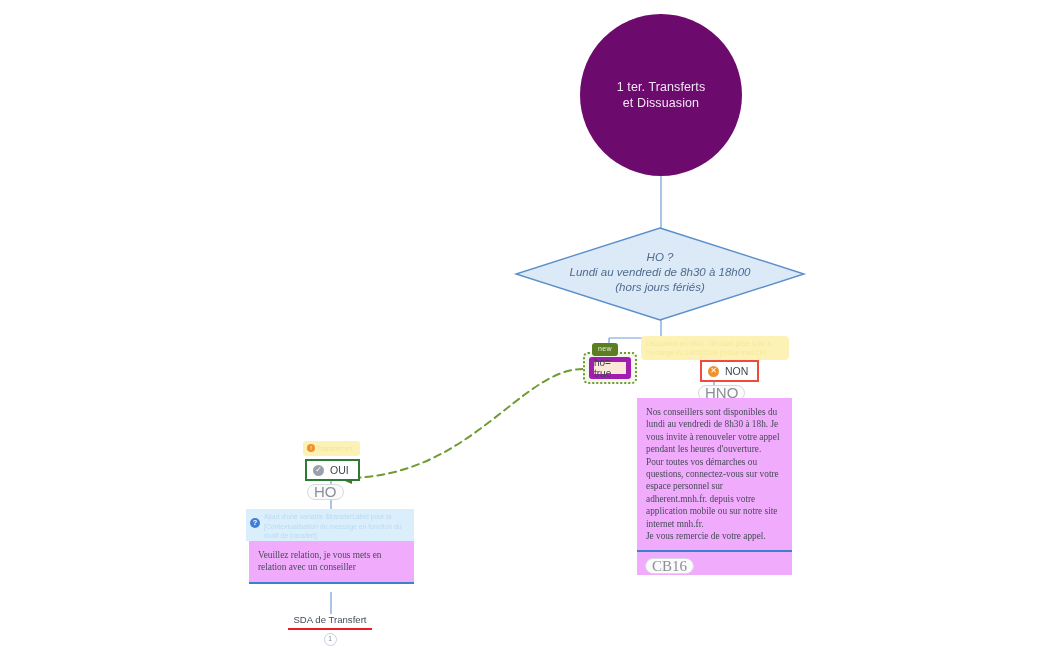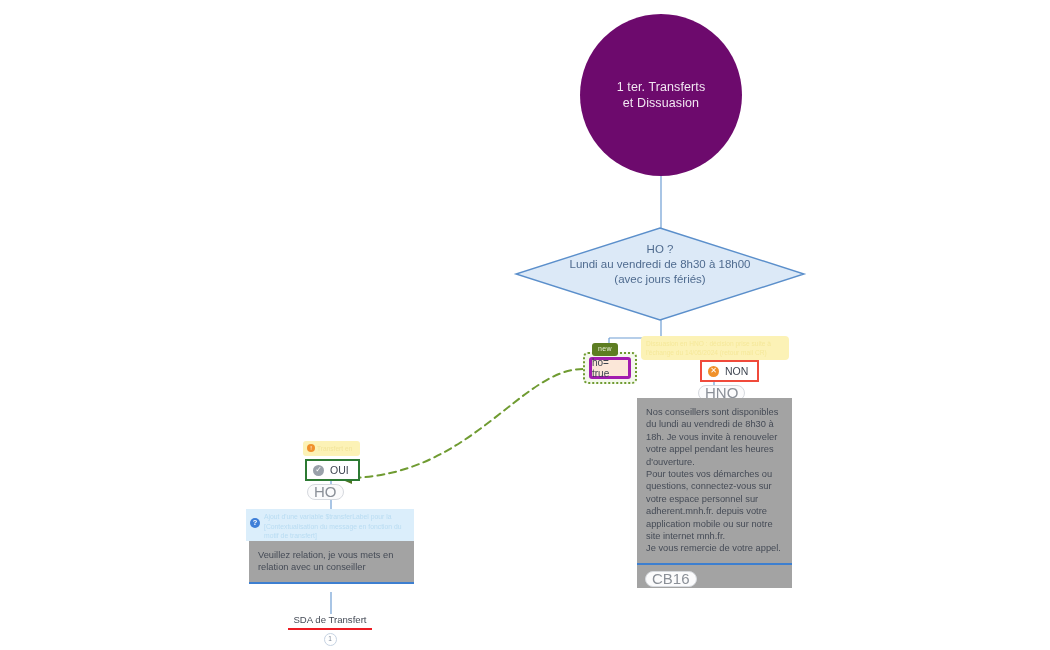--- a/index.html
+++ b/index.html
@@ -48,23 +48,24 @@
     color: #f2e7f2;
     font-size: 12.5px;
     line-height: 16px;
     letter-spacing: .1px;
   }
 
   
   .decision {
     position: absolute;
     left: 516px;
-    top: 220px;
+    top: 228px;
     width: 288px;
     height: 92px;
+    font-style: italic;
   }
   .decision .dtext {
     position: absolute;
     left: 0;
     top: 22px;
     width: 288px;
     text-align: center;
     color: #4f6b8f;
     font-size: 11.5px;
     line-height: 15px;
@@ -93,21 +94,21 @@
     border-radius: 5px;
     background: #f4f8ec;
     box-sizing: border-box;
   }
   .var-box {
     position: absolute;
     left: 589px;
     top: 357px;
     width: 42px;
     height: 22px;
-    border: 3px solid #a21caf;
+    border: 5px solid #a21caf;
     border-radius: 3px;
     background: #fbe7d8;
     color: #3d4450;
     font-size: 10px;
     display: flex;
     align-items: center;
     justify-content: center;
     box-sizing: border-box;
   }
   .new-badge {
@@ -204,22 +205,23 @@
     background: #f0912b;
     color: #fff;
     font-size: 6px;
     line-height: 8px;
     text-align: center;
   }
 
   
   .card {
     position: absolute;
-    background: #a3a3a3;
-    box-sizing: border-box;
+    background: #f0abfc;
+    box-sizing: border-box;
+    font-family: Liberation Serif, serif;
   }
   .card .body {
     padding: 8px 9px 6px 9px;
     color: #454b56;
     font-size: 9.3px;
     line-height: 12.4px;
     white-space: pre-line;
   }
   .card .rule {
     height: 2px;
@@ -327,21 +329,21 @@
     <div class="label">
       <span>1 ter. Transferts</span><br>
       <span>et Dissuasion</span>
     </div>
   </div>
 
   <div class="decision">
     <div class="dtext">
       <span>HO ?</span><br>
       <span>Lundi au vendredi de 8h30 à 18h00</span><br>
-      <span>(avec jours fériés)</span>
+      <span>(hors jours fériés)</span>
     </div>
   </div>
 
   <div class="var-wrap"></div>
   <div class="var-box">
     <span>ho= true</span>
   </div>
   <div class="new-badge">
     <span>new</span>
   </div>

